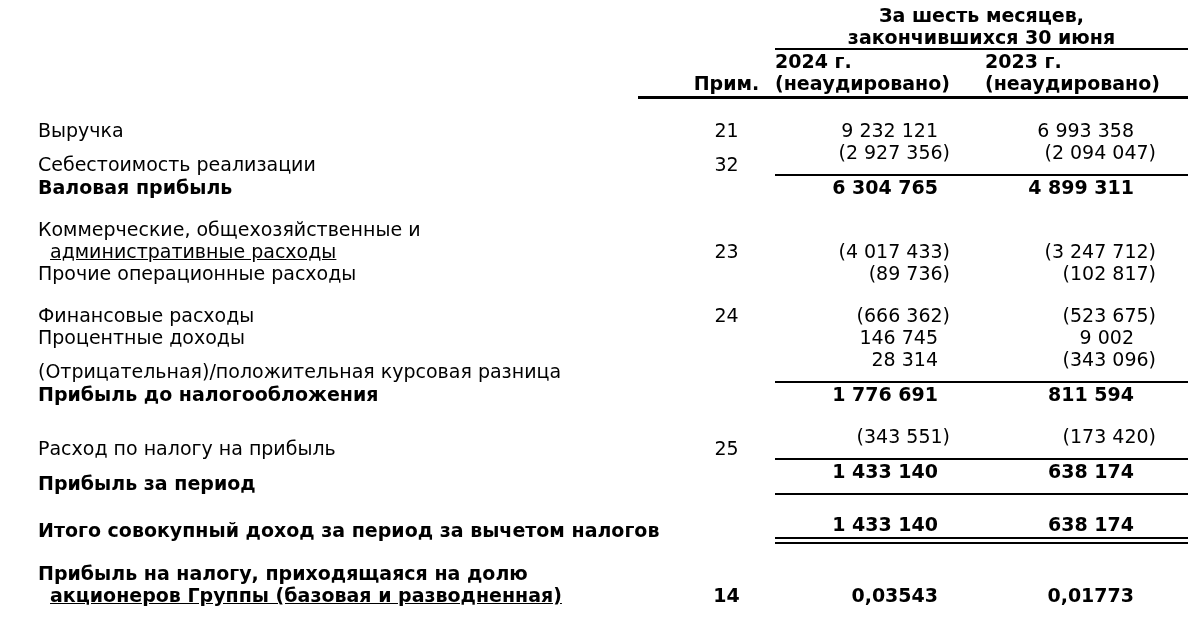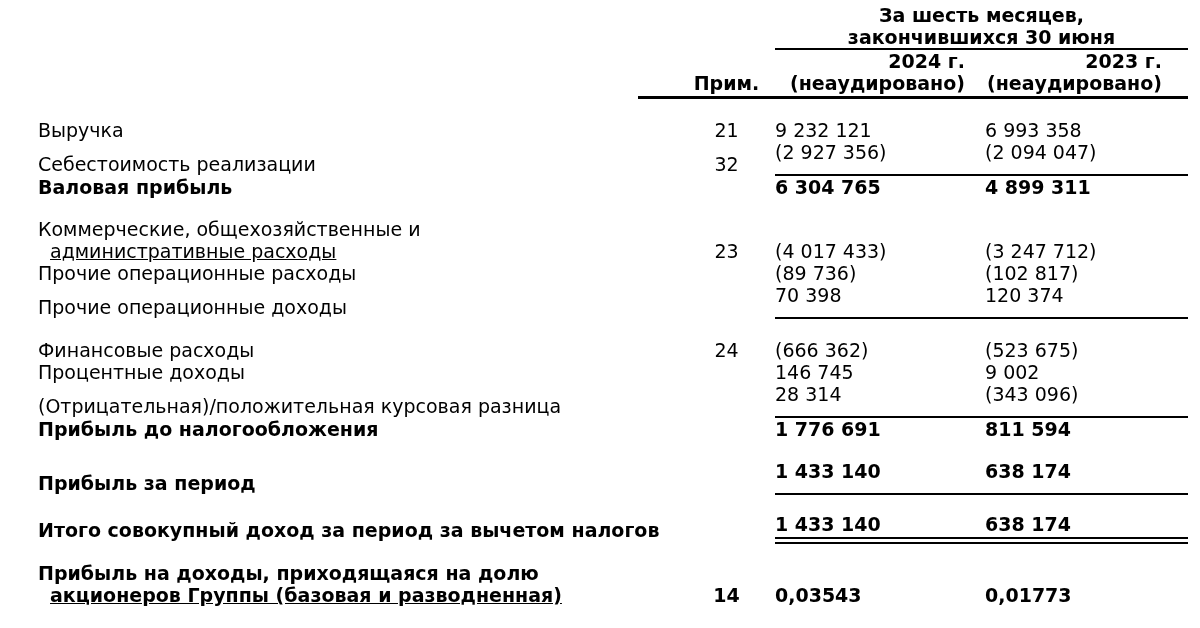--- a/index.html
+++ b/index.html
@@ -22,37 +22,37 @@
     margin: 4px 0 0 38px;
   }
   td {
     padding: 0;
     vertical-align: bottom;
     line-height: 22px;
     overflow: visible;
   }
   td.label { white-space: nowrap; }
   td.note  { text-align: center; padding-left: 40px; white-space: nowrap; }
-  td.num   { white-space: nowrap; }
+  td.num   { text-align: right; white-space: nowrap; }
   td.v24   { padding-right: 35px; }
   td.v23   { padding-right: 32px; }
   td.v24 .np { margin-right: 12px; }
-  td.v23 .np { margin-right: 11px; }
+  td.v23 .np { margin-right: 22px; }
   tr.bold  { font-weight: bold; }
   .period-span {
     font-weight: bold;
     text-align: center;
     border-bottom: 2px solid #000;
   }
   .hcell {
     font-weight: bold;
     border-bottom: 3px solid #000;
     padding-bottom: 2px;
   }
-  .ych { text-align: right; font-weight: bold; }
+  .ych { text-align: left; font-weight: bold; }
   .ych24 { padding-right: 20px; }
   .ych23 { padding-right: 26px; }
   td.rule  { border-bottom: 2px solid #000; padding-bottom: 11px; }
   td.rule2 { border-bottom: 7px double #000; padding-bottom: 2px; }
   tr.spacer td { height: 20px; border: none; }
   .indent { padding-left: 12px; text-decoration: underline; }
 </style>
 </head>
 <body>
 
@@ -117,26 +117,20 @@
         <td class="note">23</td>
         <td class="num v24"><span>(4 017 433)</span></td>
         <td class="num v23"><span>(3 247 712)</span></td>
       </tr>
       <tr>
         <td class="label">Прочие операционные расходы</td>
         <td class="note"></td>
         <td class="num v24"><span>(89 736)</span></td>
         <td class="num v23"><span>(102 817)</span></td>
       </tr>
-      <tr>
-        <td class="label">Прочие операционные доходы</td>
-        <td class="note"></td>
-        <td class="num v24 rule"><span class="np">70 398</span></td>
-        <td class="num v23 rule"><span class="np">120 374</span></td>
-      </tr>
       <tr class="spacer">
         <td colspan="4"></td>
       </tr>
       <tr>
         <td class="label">Финансовые расходы</td>
         <td class="note">24</td>
         <td class="num v24"><span>(666 362)</span></td>
         <td class="num v23"><span>(523 675)</span></td>
       </tr>
       <tr>
@@ -153,41 +147,47 @@
       </tr>
       <tr class="bold">
         <td class="label">Прибыль до налогообложения</td>
         <td class="note"></td>
         <td class="num v24"><span class="np">1 776 691</span></td>
         <td class="num v23"><span class="np">811 594</span></td>
       </tr>
       <tr class="spacer">
         <td colspan="4"></td>
       </tr>
+      <tr>
+        <td class="label">Расход по налогу на прибыль</td>
+        <td class="note">25</td>
+        <td class="num v24 rule"><span>(343 551)</span></td>
+        <td class="num v23 rule"><span>(173 420)</span></td>
+      </tr>
       <tr class="bold">
         <td class="label">Прибыль за период</td>
         <td class="note"></td>
         <td class="num v24 rule"><span class="np">1 433 140</span></td>
         <td class="num v23 rule"><span class="np">638 174</span></td>
       </tr>
       <tr class="spacer">
         <td colspan="4" style="height: 18px;"></td>
       </tr>
       <tr class="bold">
         <td class="label">Итого совокупный доход за период за вычетом налогов</td>
         <td class="note"></td>
         <td class="num v24 rule2"><span class="np">1 433 140</span></td>
         <td class="num v23 rule2"><span class="np">638 174</span></td>
       </tr>
       <tr class="spacer">
         <td colspan="4" style="height: 18px;"></td>
       </tr>
       <tr class="bold">
         <td class="label">
-          <div>Прибыль на доходы, приходящаяся на долю</div>
+          <div>Прибыль на налогу, приходящаяся на долю</div>
           <div class="indent">акционеров Группы (базовая и разводненная)</div>
         </td>
         <td class="note">14</td>
         <td class="num v24"><span class="np">0,03543</span></td>
         <td class="num v23"><span class="np">0,01773</span></td>
       </tr>
     </tbody>
 </table>
 
 </body></html>

